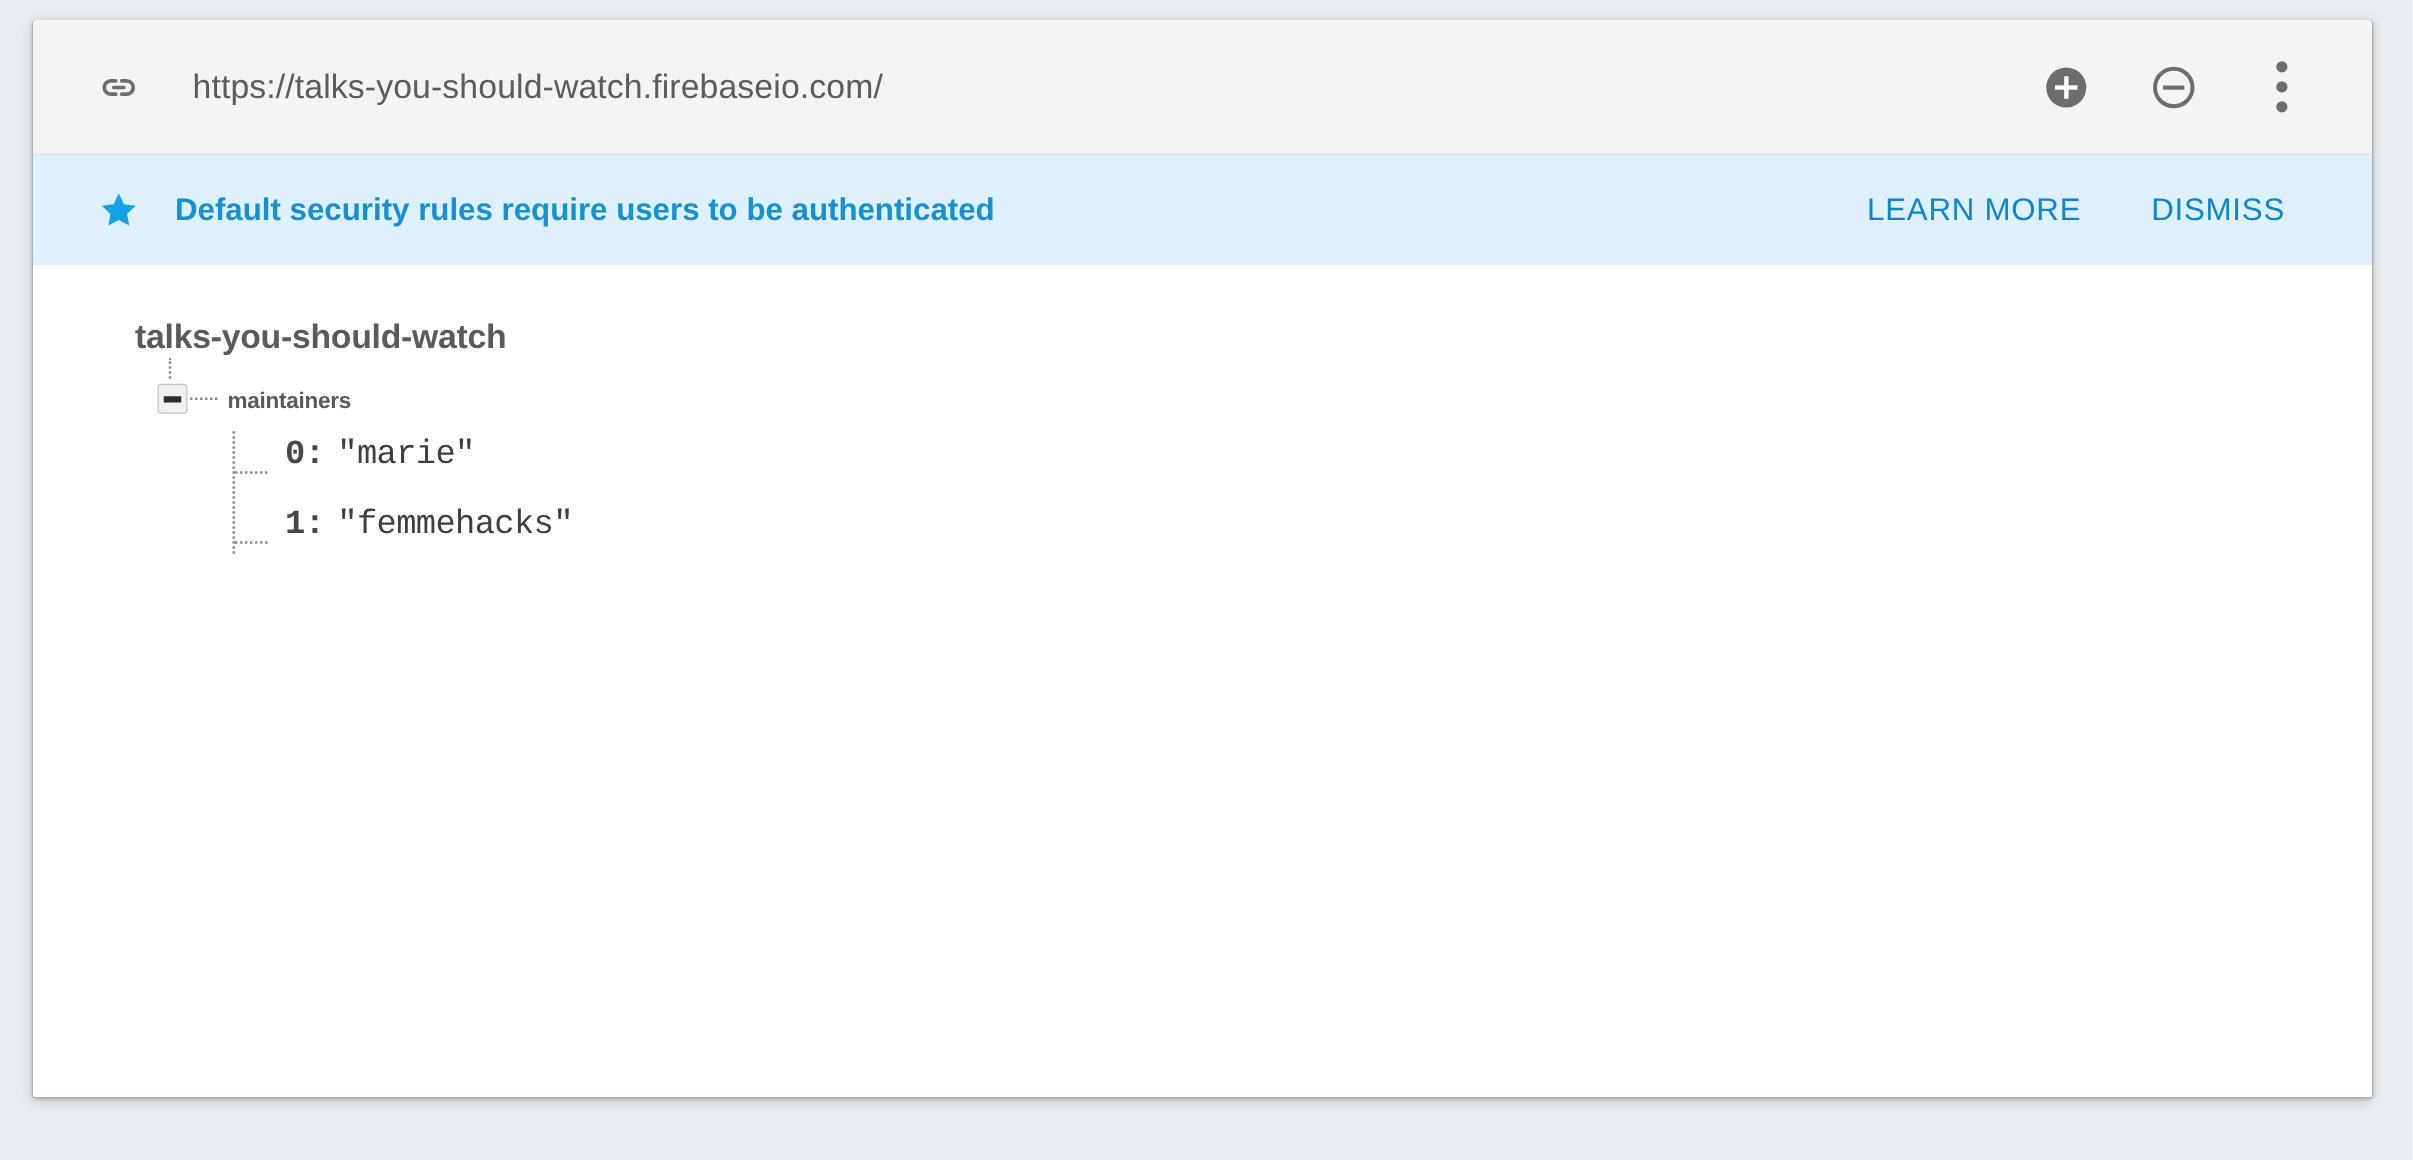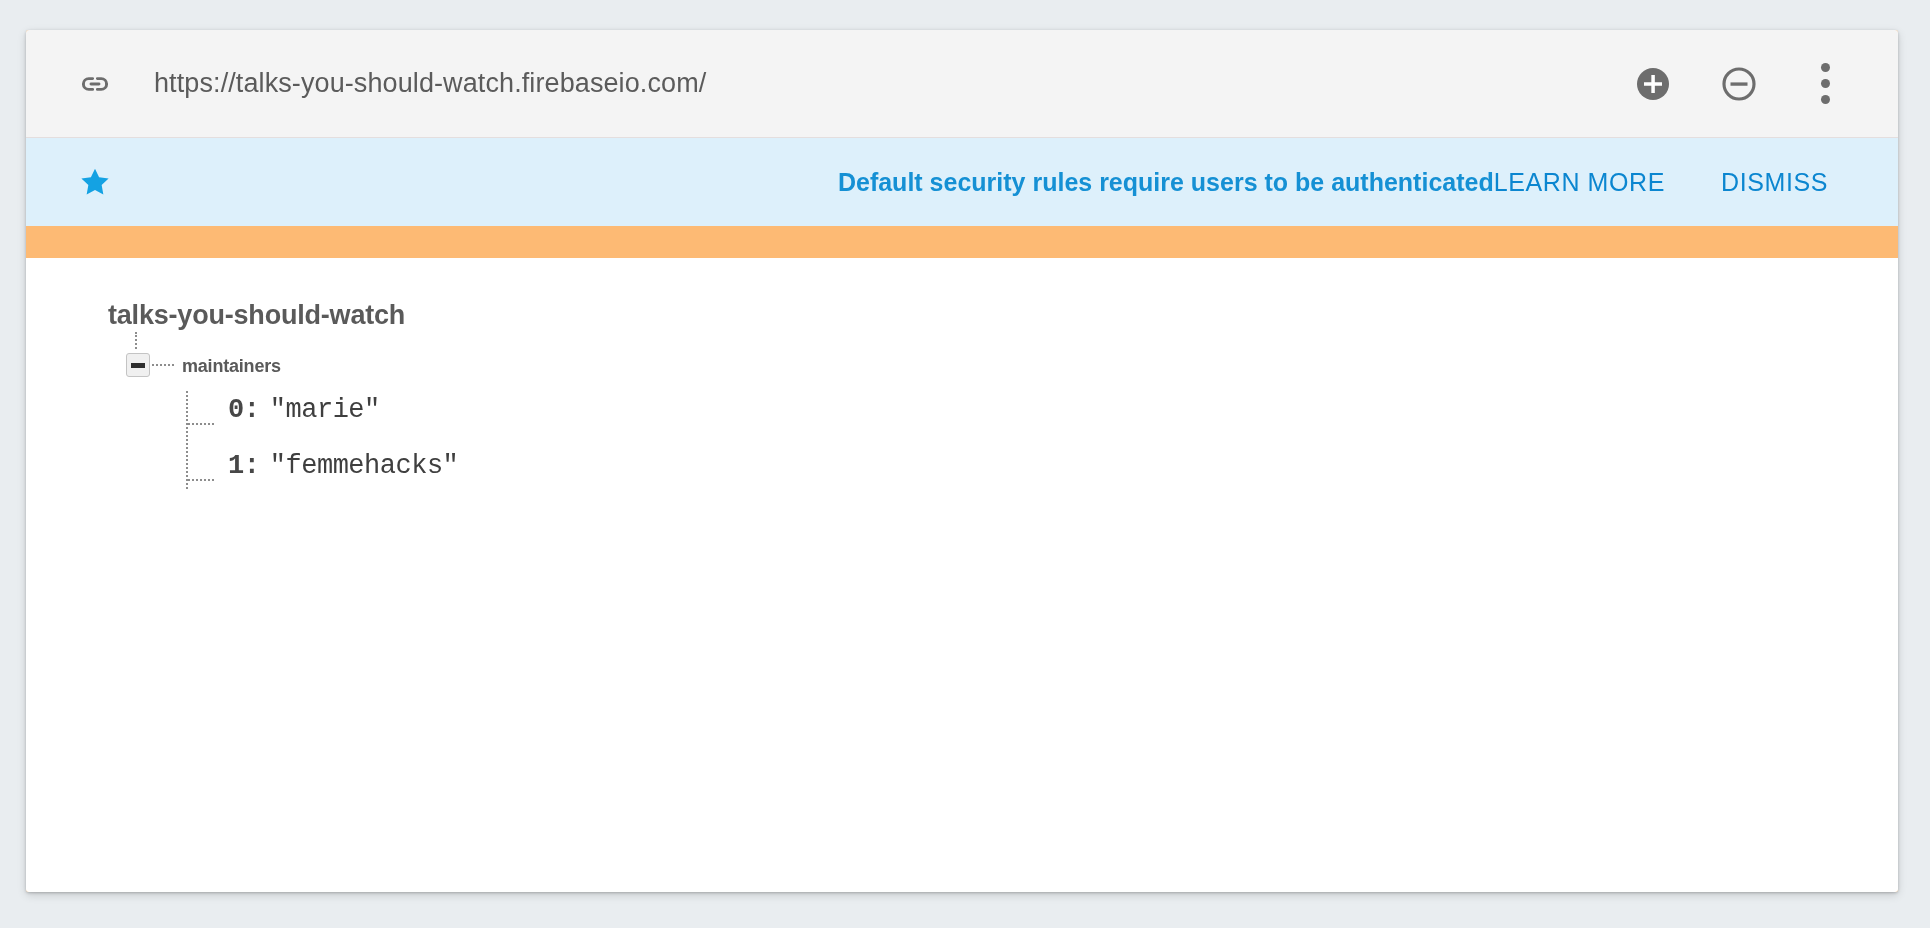--- a/index.html
+++ b/index.html
@@ -10,24 +10,24 @@
     width: 1930px;
     height: 928px;
     background: #e9edf0;
     font-family: "Liberation Sans", sans-serif;
     overflow: hidden;
   }
 
   .card {
     position: absolute;
     left: 26px;
-    top: 30px;
+    top: 16px;
     width: 1872px;
     height: 862px;
-    background: #fdba74;
+    background: #737373;
     border-radius: 3px;
     box-shadow: 0 1px 3px rgba(0,0,0,0.22), 0 3px 10px rgba(0,0,0,0.14);
     overflow: hidden;
     display: flex;
     flex-direction: column;
   }
 
   
   .urlbar {
     height: 108px;
@@ -96,27 +96,26 @@
     padding: 0 52px;
     box-sizing: border-box;
   }
   .star-icon {
     width: 34px;
     height: 34px;
     color: #14a2e3;
     flex: 0 0 auto;
   }
   .banner-msg {
-    margin-left: 40px;
+    margin-left: 28px;
     font-size: 25px;
     font-weight: bold;
     color: #1590d4;
     white-space: nowrap;
     flex: 1 1 auto;
-    text-align: right;
   }
   .banner-actions {
     display: flex;
     align-items: flex-end;
     gap: 56px;
     flex: 0 0 auto;
     padding-right: 18px;
   }
   .banner-action {
     font-size: 25px;
@@ -130,21 +129,20 @@
     font-family: inherit;
   }
 
   
   .tree-area {
     flex: 1 1 auto;
     background: #ffffff;
     padding: 42px 12px 0 82px;
     box-sizing: border-box;
     position: relative;
-    margin-top: 32px;
   }
   .tree-root-label {
     font-size: 27px;
     font-weight: bold;
     color: #5a5a5a;
     line-height: 30px;
     letter-spacing: -0.2px;
   }
 
   .node-level1 {

